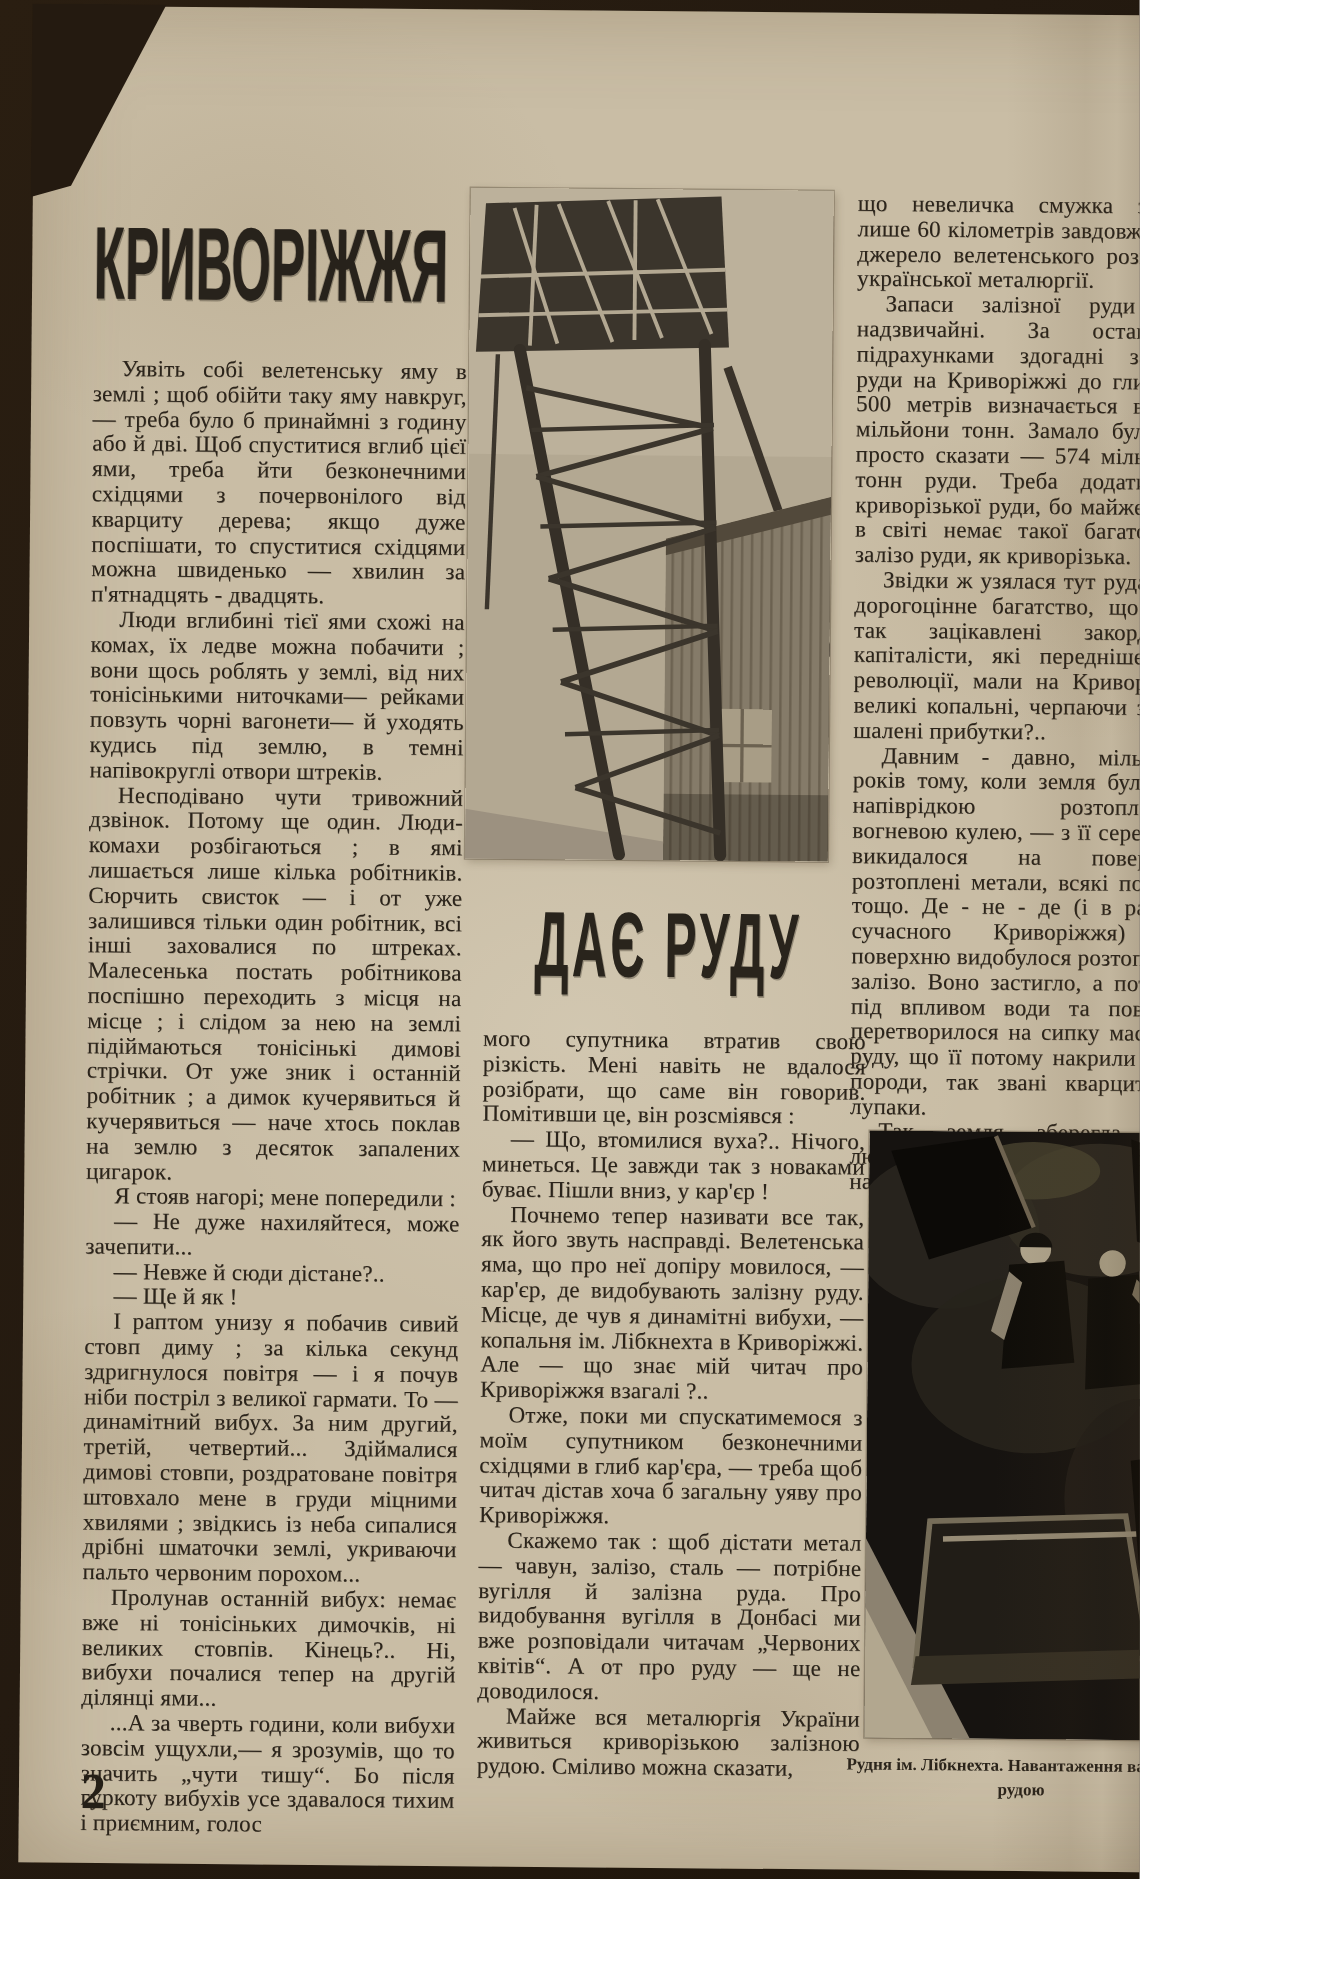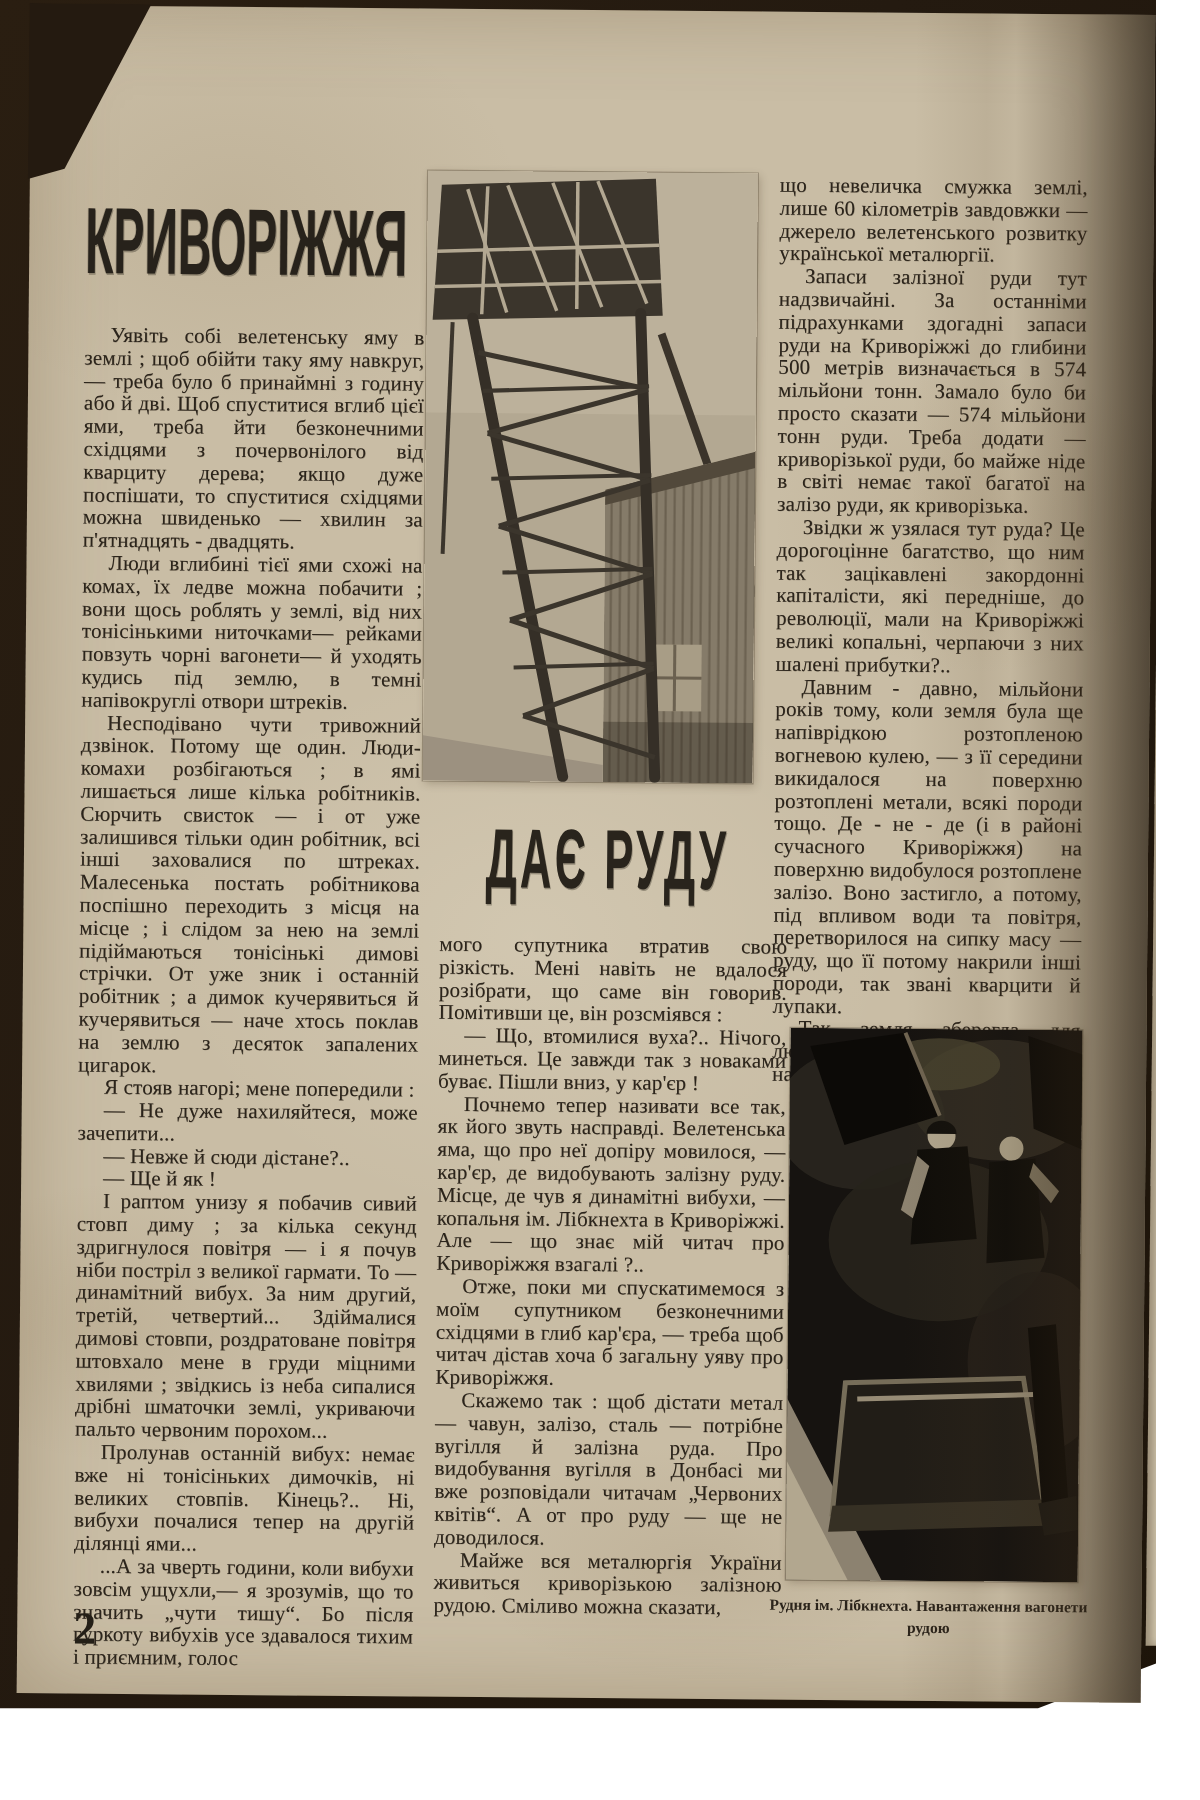--- a/index.html
+++ b/index.html
@@ -1,17 +1,17 @@
 <!DOCTYPE html>
 <html><head>
 <meta charset="utf-8">
 <style>
   * { margin:0; padding:0; box-sizing:border-box; }
   html,body { width:1200px; height:1800px; background:#ffffff; overflow:hidden; }
-  .scene { position:relative; width:1156px; height:1800px; background:#ffffff;
+  .scene { position:relative; width:1036px; height:1800px; background:#ffffff;
            font-family:"Liberation Serif", serif; overflow:hidden; }
 
   .backdrop { position:absolute; left:0; top:0; width:1200px; height:1800px;
               background:linear-gradient(120deg,#2a1e11 0%, #241a10 40%, #1d1409 100%);
               clip-path:polygon(0 0, 100% 0, 100% 91.5%, 86.5% 94.9%, 0 94.9%); }
 
   .page { position:absolute; left:24px; top:10px; width:1124px; height:1688px;
           background-color:#c9bda5;
           background-image:
             radial-gradient(ellipse 420px 300px at 18% 12%, rgba(120,95,55,.10), transparent 70%),

